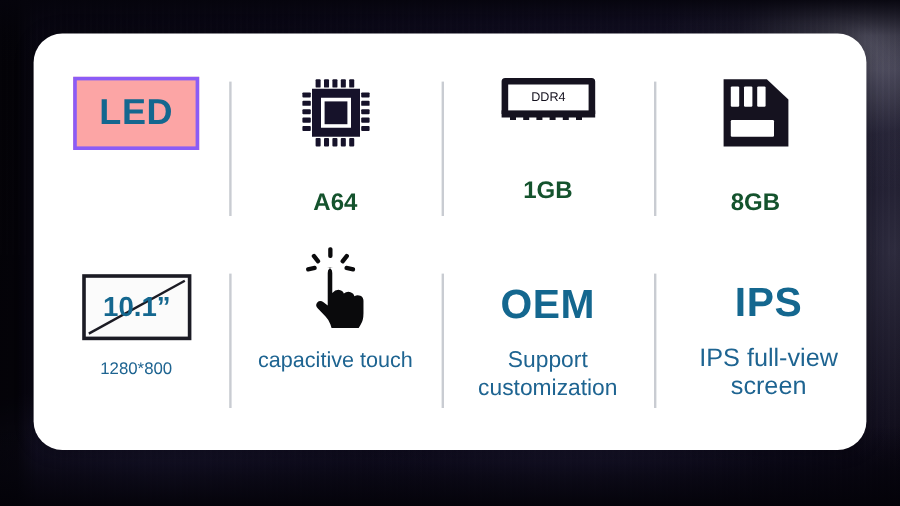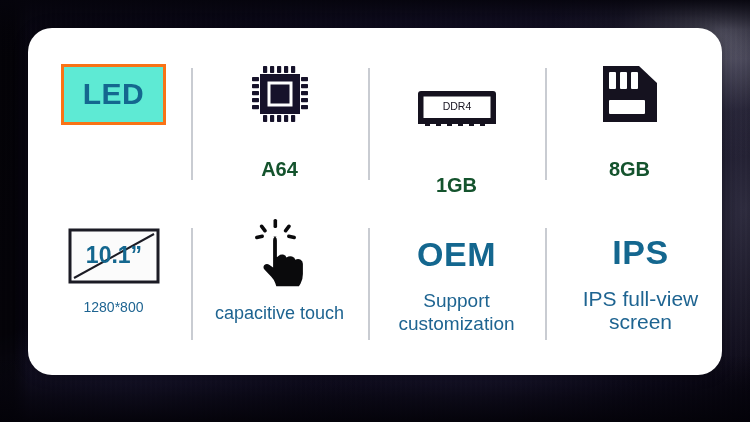--- a/index.html
+++ b/index.html
@@ -96,22 +96,22 @@
     color: #14532d;
     font-size: 20px;
     line-height: 1;
     font-weight: 700;
   }
 
   
   .led-frame {
     width: 105px;
     height: 61px;
-    border: 3px solid #f97316;
-    background: #5eead4;
+    border: 3px solid #8b5cf6;
+    background: #fca5a5;
     display: flex;
     align-items: center;
     justify-content: center;
     box-sizing: border-box;
   }
 
   
   .divider {
     position: absolute;
     width: 2px;
@@ -177,21 +177,21 @@
             <rect x="53" y="43" width="7" height="4.2" rx="0.8"></rect>
 
             <path d="M12 12 h40 v40 h-40 z M19.5 19.5 v25 h25 v-25 z" fill-rule="evenodd"></path>
             <rect x="22.5" y="22.5" width="19" height="19"></rect>
           </g>
         </svg>
       </div>
       <div class="mid-label" style="margin-top:29px;">A64</div>
     </div>
 
-    <div class="spec-cell" style="left:362px; top:46px; width:133px;">
+    <div class="spec-cell" style="left:362px; top:20px; width:133px;">
       <div class="cell-visual" style="height:72px;">
         <svg class="icon-svg" width="86" height="44" viewBox="0 0 86 44">
           <g fill="#15121f">
 
             <path d="M4 6 q0 -3 3 -3 h72 q3 0 3 3 v30 h-78 z
                      M9.5 8.5 v22 h67 v-22 z" fill-rule="evenodd"></path>
 
             <rect x="4" y="30" width="78" height="3"></rect>
             <rect x="11" y="33" width="5" height="5"></rect>
             <rect x="22" y="33" width="5" height="5"></rect>
@@ -230,21 +230,21 @@
       <div class="cell-visual" style="height:62px;">
         <svg class="icon-svg" width="96" height="60" viewBox="0 0 96 60">
           <rect x="4" y="4" width="88" height="52" fill="#fbfbfb" stroke="#1b1b24" stroke-width="3"></rect>
           <line x1="8" y1="52" x2="88" y2="8" stroke="#1b1b24" stroke-width="2"></line>
           <text x="48" y="37" text-anchor="middle" font-family="Liberation Sans, sans-serif" font-size="23" font-weight="bold" fill="#14678f">10.1”</text>
         </svg>
       </div>
       <div class="cell-caption" style="margin-top:10px; font-size:14px;">1280*800</div>
     </div>
 
-    <div class="spec-cell" style="left:185px; top:189px; width:133px;">
+    <div class="spec-cell" style="left:185px; top:176px; width:133px;">
       <div class="cell-visual" style="height:72px;">
         <svg class="icon-svg" width="66" height="70" viewBox="0 0 66 70">
           <g fill="#0a0a0c">
 
             <rect x="26.5" y="1" width="3.6" height="9" rx="1.6"></rect>
             <rect x="14.5" y="6" width="3.6" height="9" rx="1.6" transform="rotate(-38 16.3 10.5)"></rect>
             <rect x="38.5" y="6" width="3.6" height="9" rx="1.6" transform="rotate(38 40.3 10.5)"></rect>
             <rect x="8" y="17" width="9" height="3.6" rx="1.6" transform="rotate(-12 12.5 18.8)"></rect>
             <rect x="40" y="17" width="9" height="3.6" rx="1.6" transform="rotate(12 44.5 18.8)"></rect>
 

